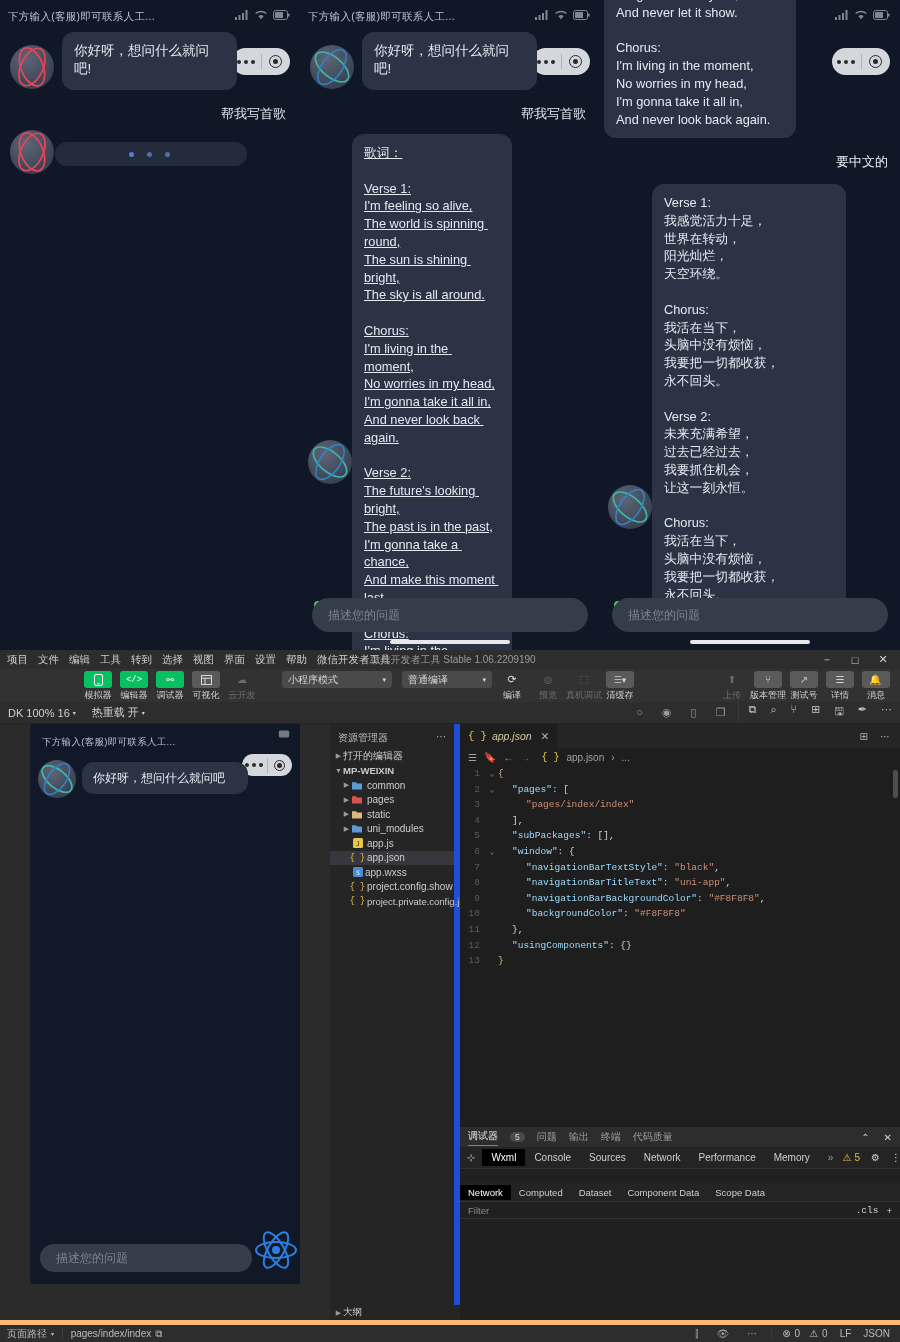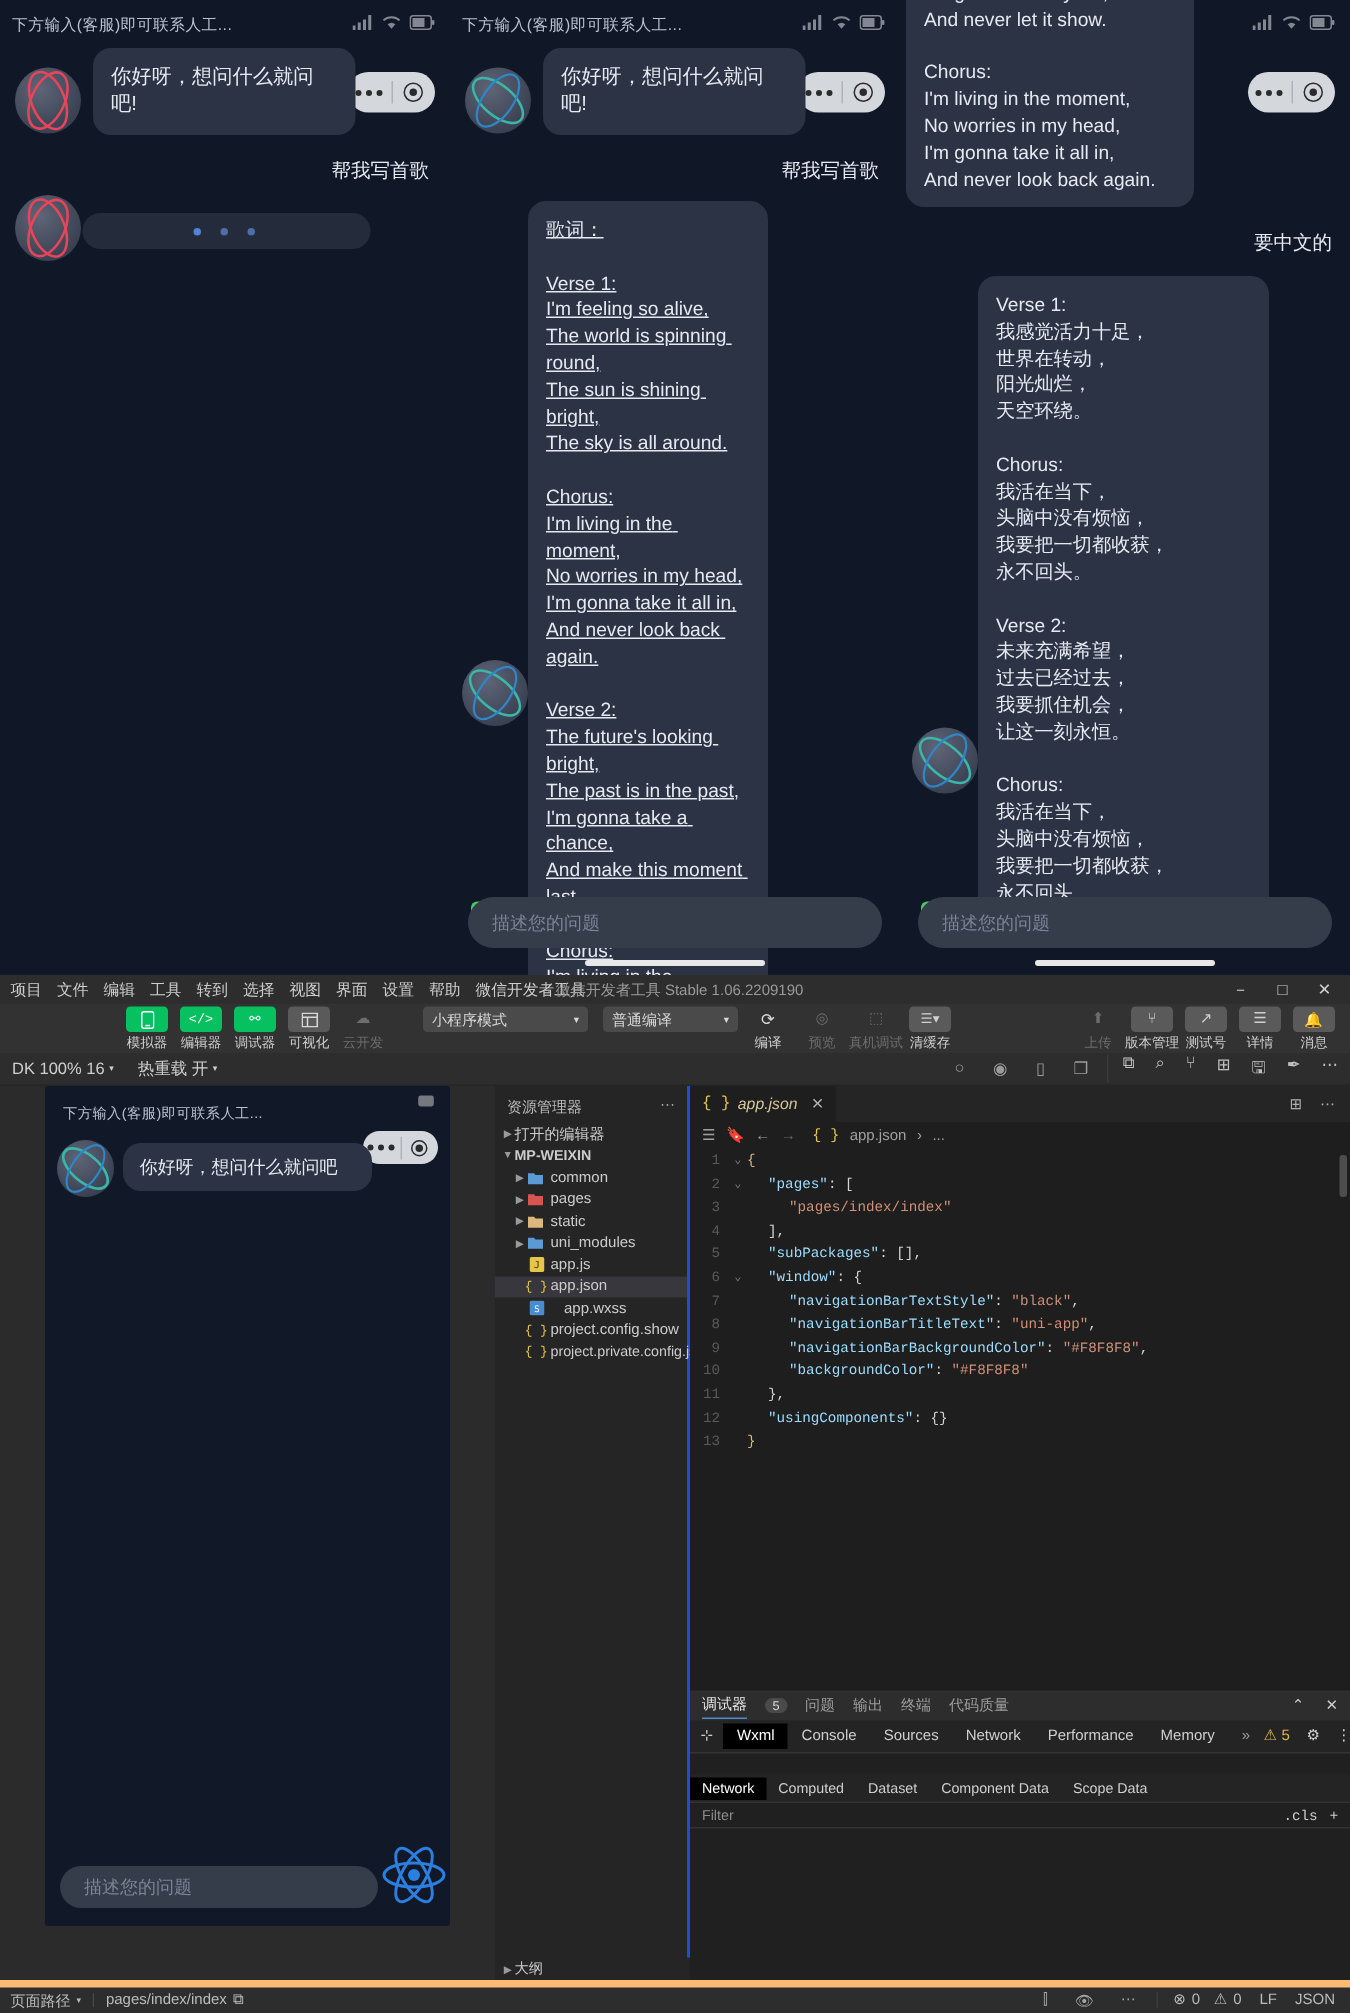--- a/index.html
+++ b/index.html
@@ -89,21 +89,21 @@
 
   #devbar { height:22px; background:#2d2d2d; display:flex; align-items:center;
       border-bottom:1px solid #252525; }
 
   #simulator { position:absolute; left:0; top:74px; width:330px; bottom:22px;
       background:#2b2b2b; }
   .simscreen { position:absolute; left:30px; top:0; width:270px; height:560px;
       background:#111827; border-radius:2px; overflow:hidden; }
 
   #explorer { position:absolute; left:330px; top:74px; width:130px; bottom:22px;
-      background:#252526; border-right:2px solid #1d4ed8; }
+      background:#252526; border-right:6px solid #1d4ed8; }
   .exptitle { font-size:10px; color:#bbbbbb; padding:7px 8px 4px; display:flex;
       justify-content:space-between; }
   .treerow { height:14.5px; display:flex; align-items:center; font-size:10px;
       color:#cccccc; padding-left:4px; white-space:nowrap; }
   .treerow.sel { background:#37373d; }
   .tw { width:9px; text-align:center; color:#9a9a9a; font-size:7px; }
   .fico { width:13px; display:flex; align-items:center; justify-content:center; }
 
   #editor { position:absolute; left:460px; top:74px; right:0; height:455px;
       background:#1e1e1e; }
@@ -606,21 +606,21 @@
       <span class="fico" style="color:#e8c44a;font-size:8.5px;font-family:'Liberation Mono',monospace;">{ }</span>
       <span style="margin-left:3px;">app.json</span>
     </div>
     <div class="treerow" style="padding-left:21px;">
       <span class="fico">
           <svg width="10" height="10" viewBox="0 0 10 10">
             <rect width="10" height="10" rx="1.5" fill="#4b8bd0"></rect>
             <text x="5" y="7.6" font-size="6" text-anchor="middle" fill="#fff" font-family="monospace">S</text>
           </svg>
         </span>
-      <span style="margin-left:12px;">app.wxss</span>
+      <span style="margin-left:1px;">app.wxss</span>
     </div>
     <div class="treerow" style="padding-left:21px;">
       <span class="fico" style="color:#e8c44a;font-size:8.5px;font-family:'Liberation Mono',monospace;">{ }</span>
       <span style="margin-left:3px;">project.config.show</span>
     </div>
     <div class="treerow" style="padding-left:21px;">
       <span class="fico" style="color:#e8c44a;font-size:8.5px;font-family:'Liberation Mono',monospace;">{ }</span>
       <span style="margin-left:3px;font-size:9.5px;">project.private.config.js...</span>
     </div>
   </div>

